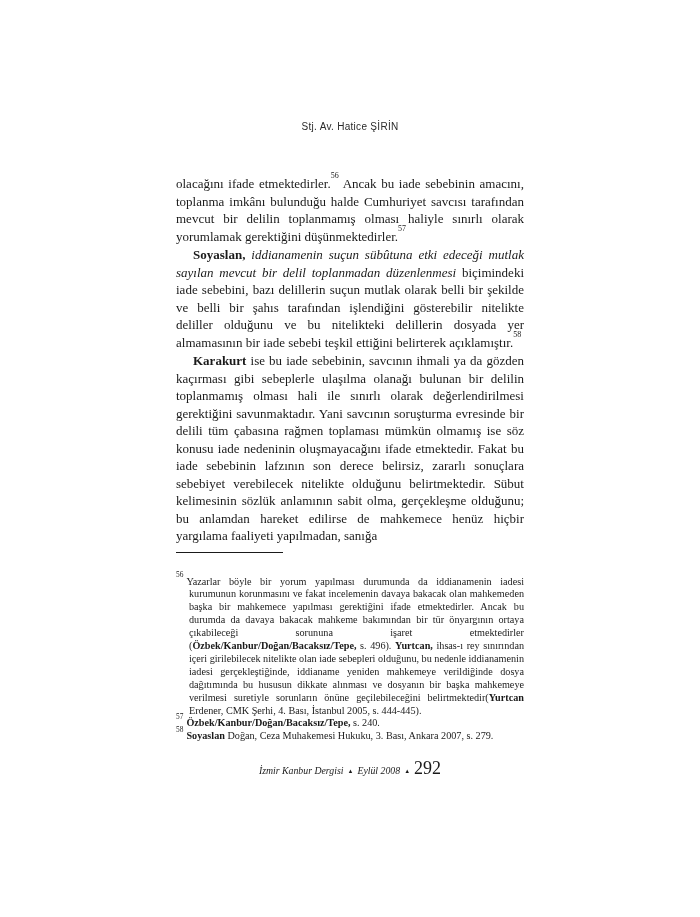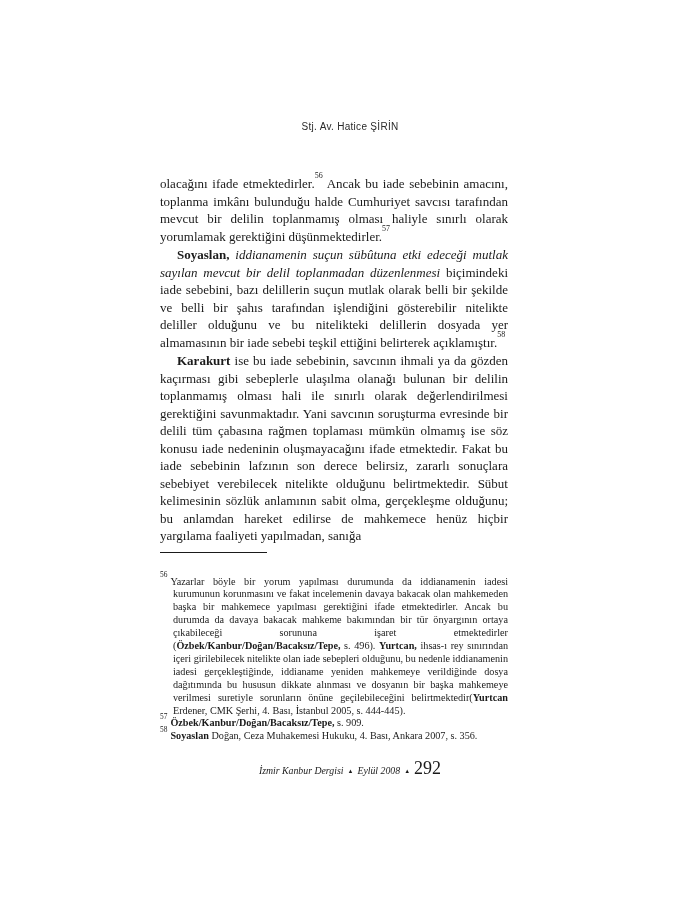--- a/index.html
+++ b/index.html
@@ -18,21 +18,21 @@
     left: 0;
     width: 100%;
     text-align: center;
     font-family: "Liberation Sans", sans-serif;
     font-size: 10px;
     letter-spacing: 0.3px;
     color: #2a2a2a;
   }
   .column {
     position: absolute;
-    left: 160px;
+    left: 176px;
     top: 175px;
     width: 348px;
   }
   .para {
     margin: 0 0 1px 0;
     text-align: justify;
     font-size: 13px;
     line-height: 17.5px;
   }
   .para.indent { text-indent: 17px; }
@@ -105,23 +105,23 @@
     <p class="para indent"><b>Soyaslan,</b><i> iddianamenin suçun sübûtuna etki edeceği mutlak sayılan mevcut bir delil toplanmadan düzenlenmesi</i><span> biçimindeki iade sebebini, bazı delillerin suçun mutlak olarak belli bir şekilde ve belli bir şahıs tarafından işlendiğini gösterebilir nitelikte deliller olduğunu ve bu nitelikteki delillerin dosyada yer almamasının bir iade sebebi teşkil ettiğini belirterek açıklamıştır.</span><sup class="body-ref">58</sup></p>
 
     <p class="para indent"><b>Karakurt</b><span> ise bu iade sebebinin, savcının ihmali ya da gözden kaçırması gibi sebeplerle ulaşılma olanağı bulunan bir delilin toplanmamış olması hali ile sınırlı olarak değerlendirilmesi gerektiğini savunmaktadır. Yani savcının soruşturma evresinde bir delili tüm çabasına rağmen toplaması mümkün olmamış ise söz konusu iade nedeninin oluşmayacağını ifade etmektedir. Fakat bu iade sebebinin lafzının son derece belirsiz, zararlı sonuçlara sebebiyet verebilecek nitelikte olduğunu belirtmektedir. Sübut kelimesinin sözlük anlamının sabit olma, gerçekleşme olduğunu; bu anlamdan hareket edilirse de mahkemece henüz hiçbir yargılama faaliyeti yapılmadan, sanığa</span></p>
 
     <div class="fn-sep"></div>
 
     <div class="footnotes">
 
       <p class="fn"><sup class="fn-num">56</sup><span>Yazarlar böyle bir yorum yapılması durumunda da iddianamenin iadesi kurumunun korunmasını ve fakat incelemenin davaya bakacak olan mahkemeden başka bir mahkemece yapılması gerektiğini ifade etmektedirler. Ancak bu durumda da davaya bakacak mahkeme bakımından bir tür önyargının ortaya çıkabileceği sorununa işaret etmektedirler (</span><b>Özbek/Kanbur/Doğan/Bacaksız/Tepe,</b><span> s. 496). </span><b>Yurtcan,</b><span> ihsas-ı rey sınırından içeri girilebilecek nitelikte olan iade sebepleri olduğunu, bu nedenle iddianamenin iadesi gerçekleştiğinde, iddianame yeniden mahkemeye verildiğinde dosya dağıtımında bu hususun dikkate alınması ve dosyanın bir başka mahkemeye verilmesi suretiyle sorunların önüne geçilebileceğini belirtmektedir(</span><b>Yurtcan</b><span> Erdener, CMK Şerhi, 4. Bası, İstanbul 2005, s. 444-445).</span></p>
 
-      <p class="fn"><sup class="fn-num">57</sup><b>Özbek/Kanbur/Doğan/Bacaksız/Tepe,</b><span> s. 909.</span></p>
+      <p class="fn"><sup class="fn-num">57</sup><b>Özbek/Kanbur/Doğan/Bacaksız/Tepe,</b><span> s. 240.</span></p>
 
-      <p class="fn"><sup class="fn-num">58</sup><b>Soyaslan</b><span> Doğan, Ceza Muhakemesi Hukuku, 4. Bası, Ankara 2007, s. 356.</span></p>
+      <p class="fn"><sup class="fn-num">58</sup><b>Soyaslan</b><span> Doğan, Ceza Muhakemesi Hukuku, 3. Bası, Ankara 2007, s. 279.</span></p>
 
     </div>
   </div>
 
   <div class="page-footer">
     <span class="f-it">İzmir Kanbur Dergisi</span><span class="tri">▲</span><span class="f-it">Eylül 2008</span><span class="tri">▲</span><span class="f-num">292</span>
   </div>
 
 </div>
 

